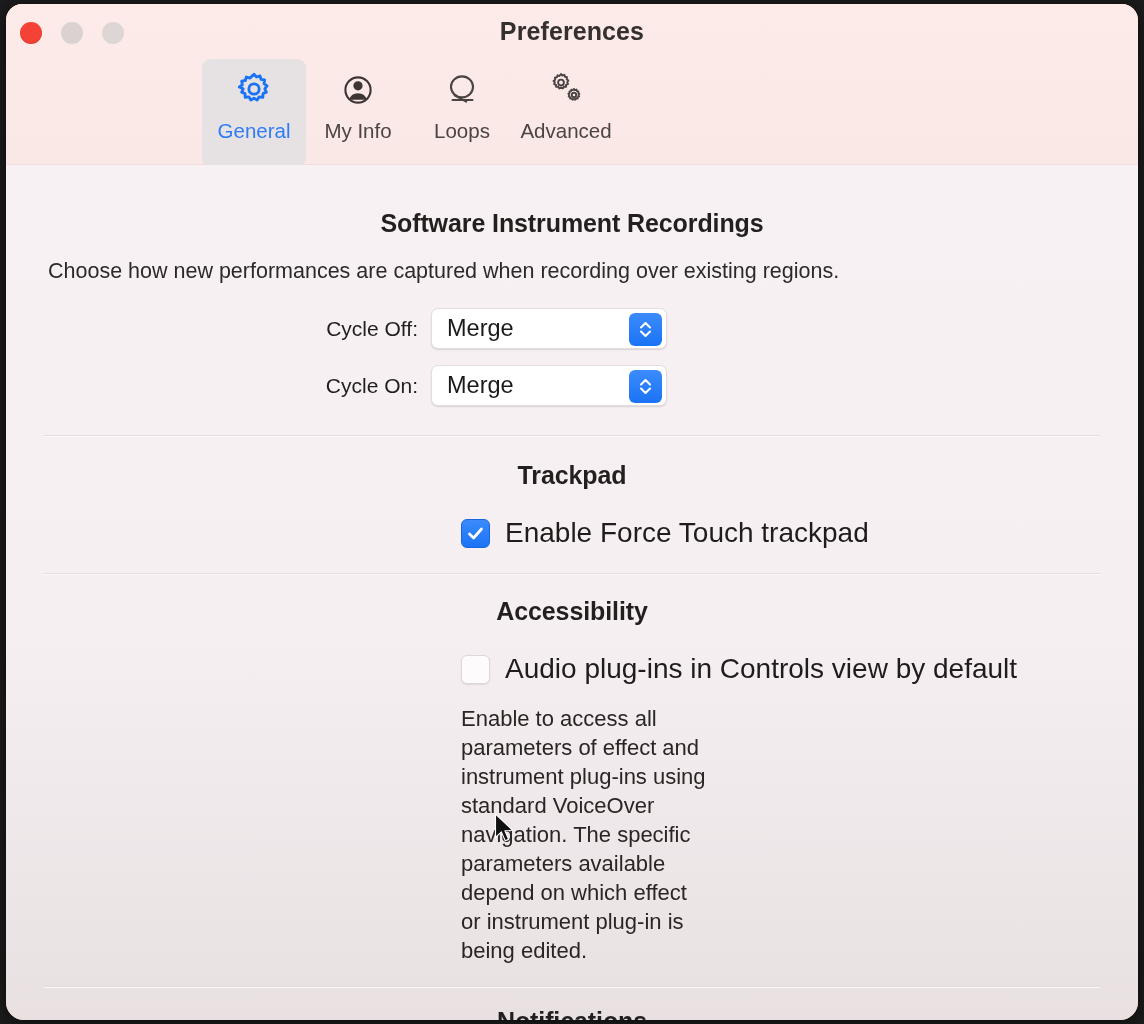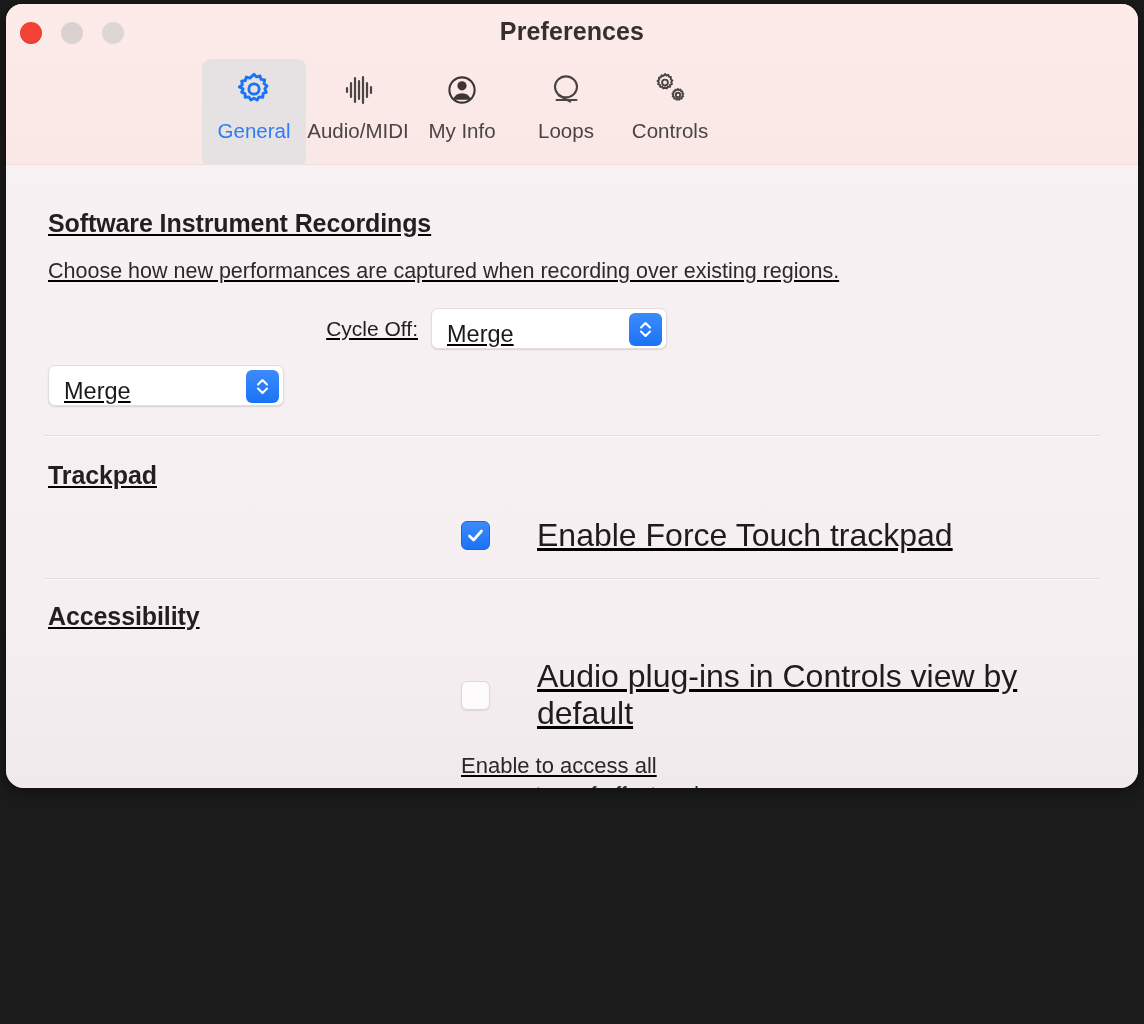--- a/index.html
+++ b/index.html
@@ -11,26 +11,25 @@
     background: #1b1b1b;
     font-family: "Liberation Sans", sans-serif;
     -webkit-font-smoothing: antialiased;
   }
 
   #window {
     position: absolute;
     left: 6px;
     top: 4px;
     width: 1132px;
-    height: 784px;
+    height: 1016px;
     border-radius: 16px 16px 18px 18px;
     overflow: hidden;
     background: #fdba74;
     box-shadow: 0 2px 14px rgba(0,0,0,0.55);
-    text-decoration: underline;
   }
 
   
   #toolbar {
     position: relative;
     height: 161px;
     background: linear-gradient(180deg, #fcebe9 0%, #fbe9e8 60%, #fae8e7 100%);
     border-bottom: 1px solid #efdedd;
   }
 
@@ -100,20 +99,21 @@
     height: 855px;
     background: linear-gradient(180deg, #f7f1f3 0%, #f6eff1 55%, #e8e0e1 100%);
     padding: 0 42px;
   }
 
   .section-title {
     font-size: 25px;
     font-weight: bold;
     color: #241f1f;
     letter-spacing: -.1px;
+    text-align: center;
   }
   .section-sub {
     font-size: 21.5px;
     color: #2d2928;
   }
 
   .divider {
     height: 1px;
     background: #e6dcdd;
     box-shadow: 0 1px 0 #fdf8f9;
@@ -134,21 +134,21 @@
   }
   .popup {
     position: relative;
     width: 236px;
     height: 41px;
     background: #ffffff;
     border: 1px solid #e4dcdd;
     border-radius: 7px;
     box-shadow: 0 1px 1.5px rgba(0,0,0,.12);
     display: flex;
-    align-items: flex-end;
+    align-items: center;
     padding-left: 15px;
     cursor: default;
   }
   .popup .pval {
     font-size: 23.5px;
     color: #1c1919;
   }
   .stepper {
     position: absolute;
     right: 4px;
@@ -182,23 +182,22 @@
   .checkbox.on {
     background: linear-gradient(180deg, #3c8bfb 0%, #1a73f5 100%);
     border: 1px solid #1767de;
   }
   .checkbox.off {
     background: #fdfbfb;
     border: 1px solid #e0d6d7;
     box-shadow: 0 1px 1.5px rgba(0,0,0,.09);
   }
   .check-label {
-    font-size: 32px;
+    font-size: 28px;
     color: #201c1c;
-    margin-left: 32px;
   }
 
   .help-text {
     padding-left: 413px;
     font-size: 22px;
     line-height: 29px;
     color: #2a2625;
     max-width: 660px;
   }
 
@@ -232,34 +231,20 @@
       <div class="tab selected">
         <span class="ticon">
           <svg width="40" height="40" viewBox="0 0 24 24" fill="none" stroke="#1a73f5" stroke-width="1.7" stroke-linecap="round" stroke-linejoin="round">
             <path d="M12 2.6l1.5 1.6 2.1-.7.6 2.1 2.2.4-.4 2.2 1.8 1.3-1.3 1.8.9 2-2 .9-.1 2.2-2.2-.3-1.2 1.9-1.9-1.1-1.9 1.1-1.2-1.9-2.2.3-.1-2.2-2-.9.9-2L3.2 10.2 5 8.9l-.4-2.2 2.2-.4.6-2.1 2.1.7z"></path>
             <circle cx="12" cy="11.4" r="3.1"></circle>
           </svg>
         </span>
         <span class="tlabel">General</span>
       </div>
 
-      <div class="tab">
-        <span class="ticon">
-          <svg width="40" height="40" viewBox="0 0 40 40" stroke="#4b4443" stroke-width="2.2" stroke-linecap="round">
-            <line x1="9" y1="18" x2="9" y2="22"></line>
-            <line x1="13" y1="13" x2="13" y2="27"></line>
-            <line x1="17" y1="8" x2="17" y2="32"></line>
-            <line x1="21" y1="11" x2="21" y2="29"></line>
-            <line x1="25" y1="7" x2="25" y2="33"></line>
-            <line x1="29" y1="13" x2="29" y2="27"></line>
-            <line x1="33" y1="17" x2="33" y2="23"></line>
-          </svg>
-        </span>
-        <span class="tlabel">Audio/MIDI</span>
-      </div>
 
 
       <div class="tab">
         <span class="ticon">
           <svg width="42" height="42" viewBox="0 0 40 40" fill="none" stroke="#3c3534" stroke-width="2">
             <circle cx="20" cy="20" r="12"></circle>
             <circle cx="20" cy="16" r="4.4" fill="#3c3534" stroke="none"></circle>
             <path d="M11.6 29.2a8.8 8.8 0 0 1 16.8 0" fill="#3c3534" stroke="none"></path>
           </svg>
         </span>
@@ -279,21 +264,21 @@
 
       <div class="tab">
         <span class="ticon">
           <svg width="44" height="44" viewBox="0 0 44 44" fill="none" stroke="#4b4443" stroke-width="1.9" stroke-linecap="round" stroke-linejoin="round">
             <path d="M17 6l1.4 1.5 2-.7.6 2 2 .4-.3 2 1.7 1.3-1.2 1.7.8 1.9-1.9.8-.1 2-2-.3-1.2 1.8-1.8-1-1.8 1-1.1-1.8-2 .3-.1-2-1.9-.8.8-1.9L9.5 13l1.7-1.3-.3-2 2-.4.6-2 2 .7z"></path>
             <circle cx="17" cy="14.5" r="2.9"></circle>
             <path d="M30 21l1 1.1 1.5-.5.4 1.5 1.5.3-.2 1.5 1.2.9-.9 1.3.6 1.4-1.4.6-.1 1.5-1.5-.2-.9 1.3-1.3-.7-1.3.7-.9-1.3-1.5.2-.1-1.5-1.4-.6.6-1.4-.9-1.3 1.3-.9-.2-1.5 1.5-.3.4-1.5 1.5.5z"></path>
             <circle cx="30" cy="27" r="2.2"></circle>
           </svg>
         </span>
-        <span class="tlabel">Controls</span>
+        <span class="tlabel">Advanced</span>
       </div>
 
     </div>
   </div>
 
   <div id="content">
 
     <div style="height:44px"></div>
     <div class="section-title">Software Instrument Recordings</div>
     <div style="height:21px"></div>
@@ -308,20 +293,21 @@
           <svg width="17" height="21" viewBox="0 0 17 21" fill="none" stroke="#ffffff" stroke-width="2.1" stroke-linecap="round" stroke-linejoin="round">
             <path d="M4 8.4 L8.5 4 L13 8.4"></path>
             <path d="M4 12.6 L8.5 17 L13 12.6"></path>
           </svg>
         </span>
       </div>
     </div>
 
     <div style="height:16px"></div>
     <div class="field-row">
+      <div class="field-label">Cycle On:</div>
       <div class="popup">
         <span class="pval">Merge</span>
         <span class="stepper">
           <svg width="17" height="21" viewBox="0 0 17 21" fill="none" stroke="#ffffff" stroke-width="2.1" stroke-linecap="round" stroke-linejoin="round">
             <path d="M4 8.4 L8.5 4 L13 8.4"></path>
             <path d="M4 12.6 L8.5 17 L13 12.6"></path>
           </svg>
         </span>
       </div>
     </div>

